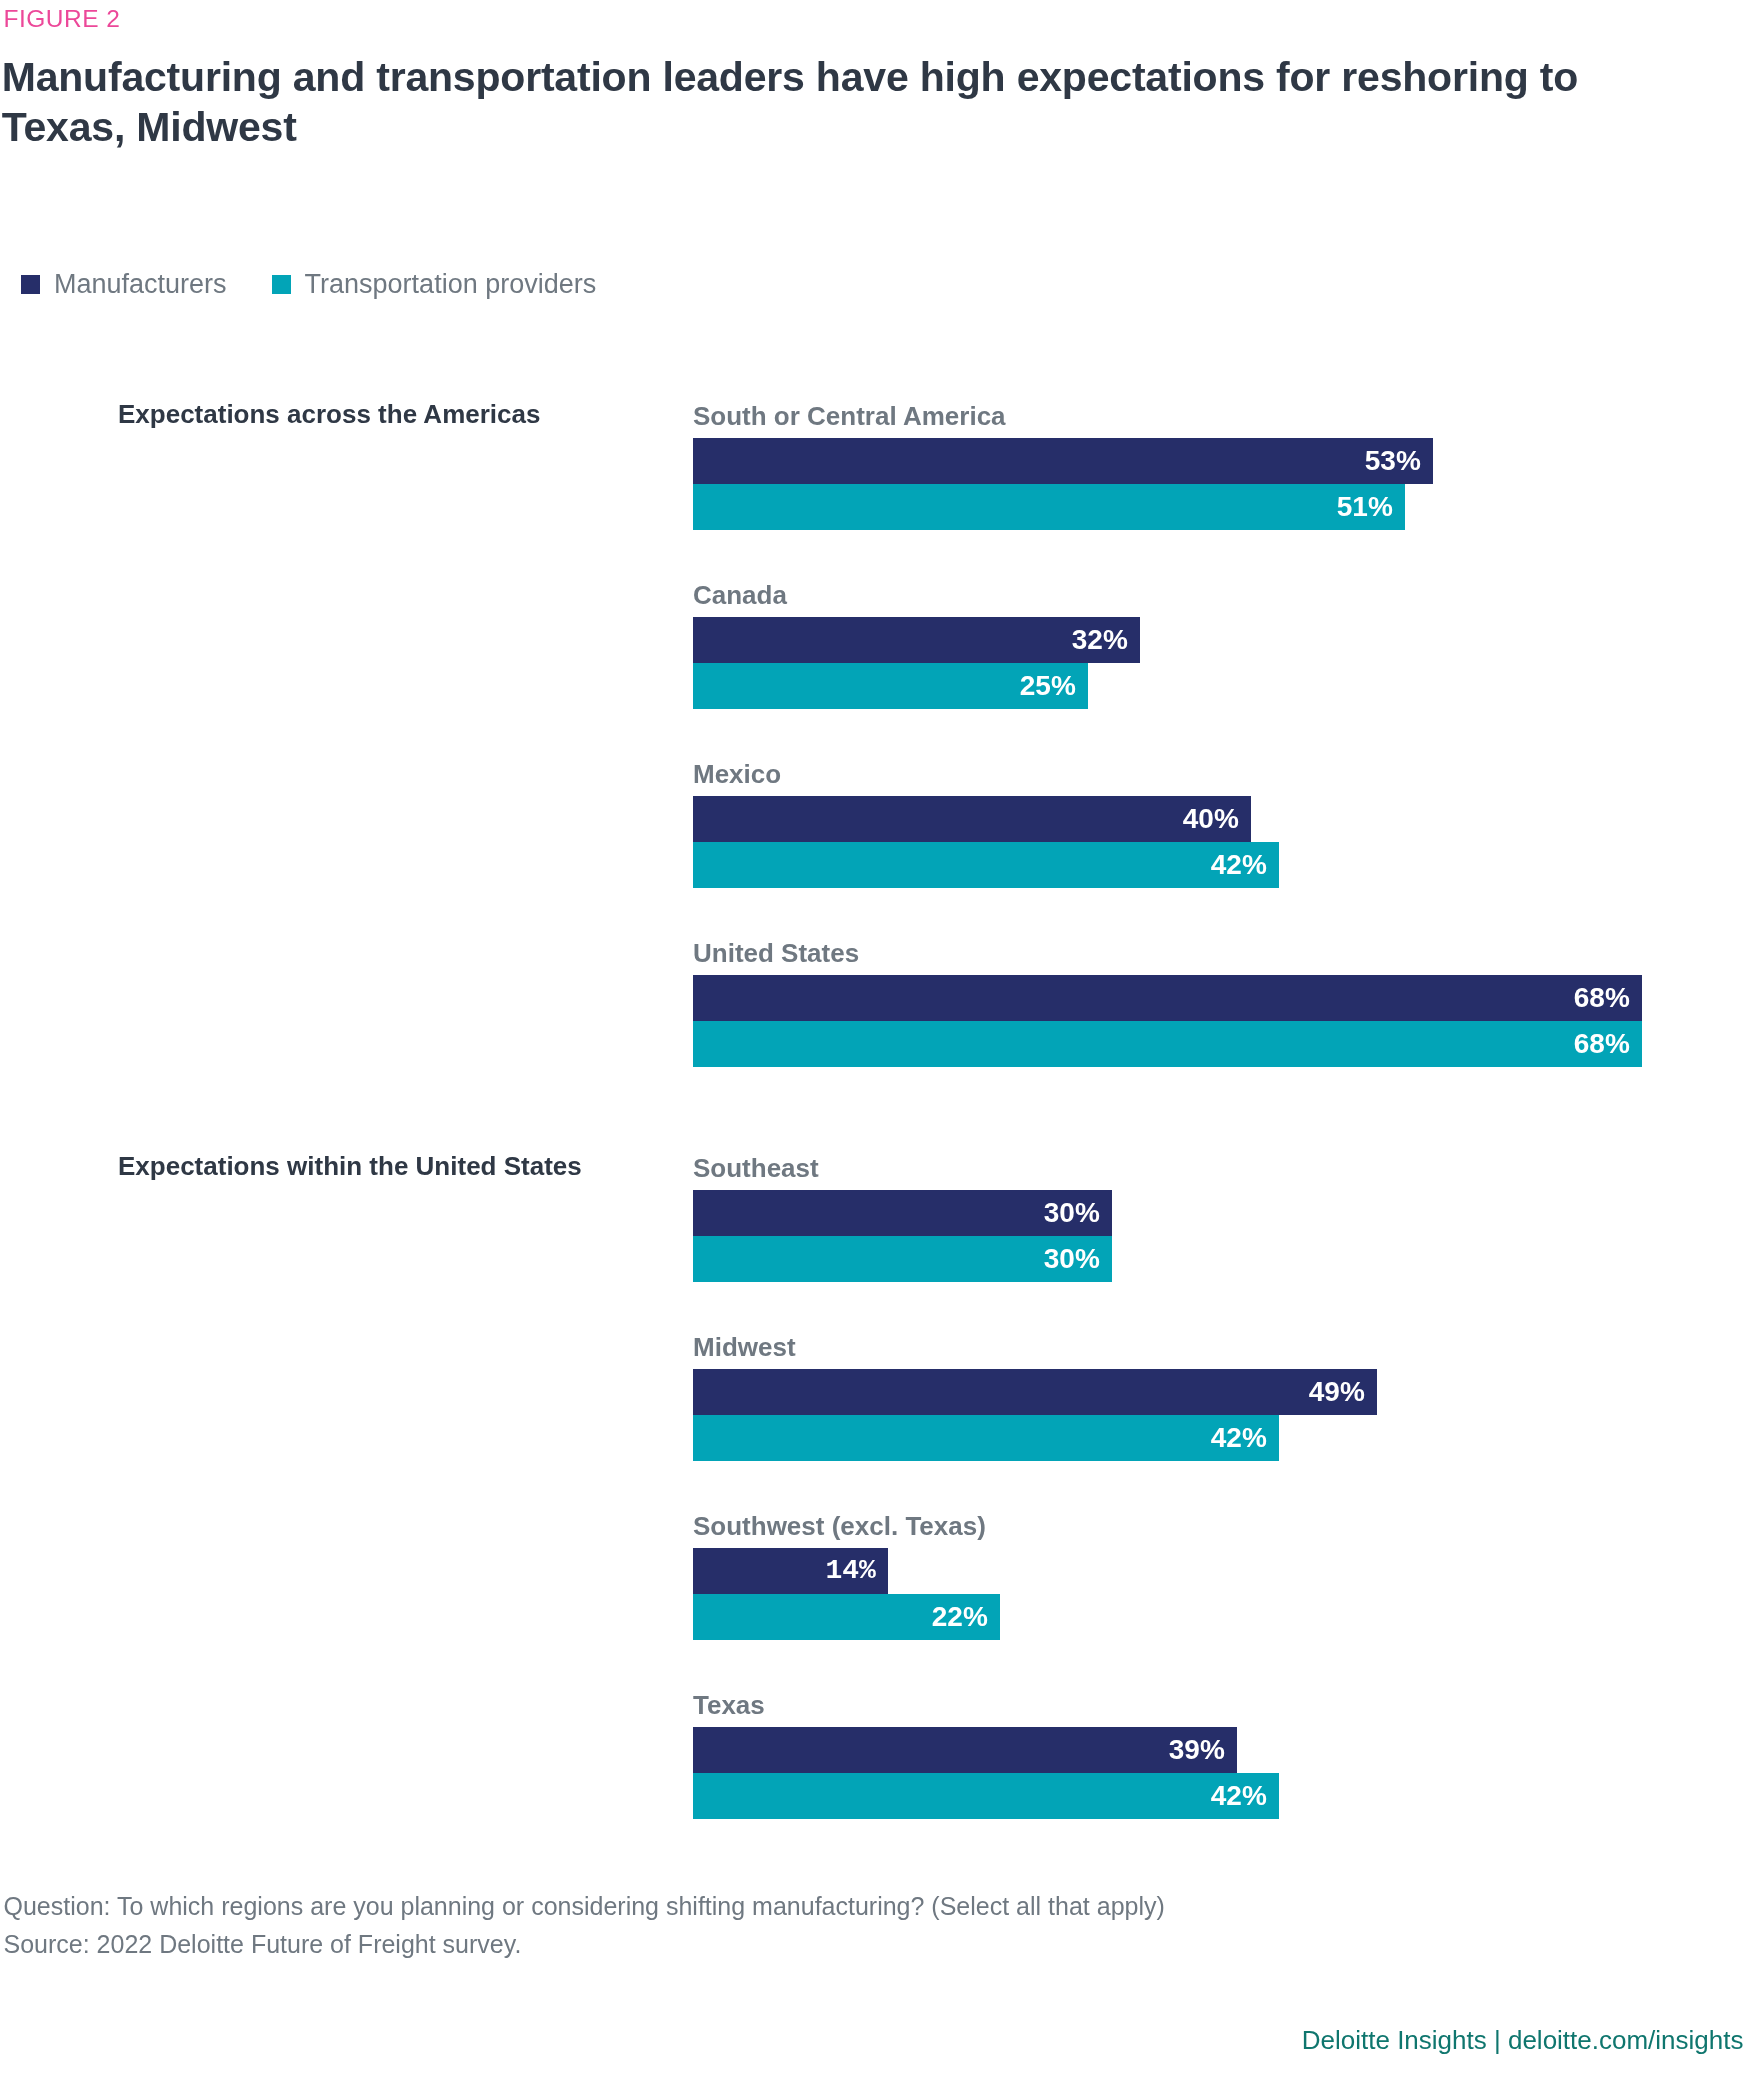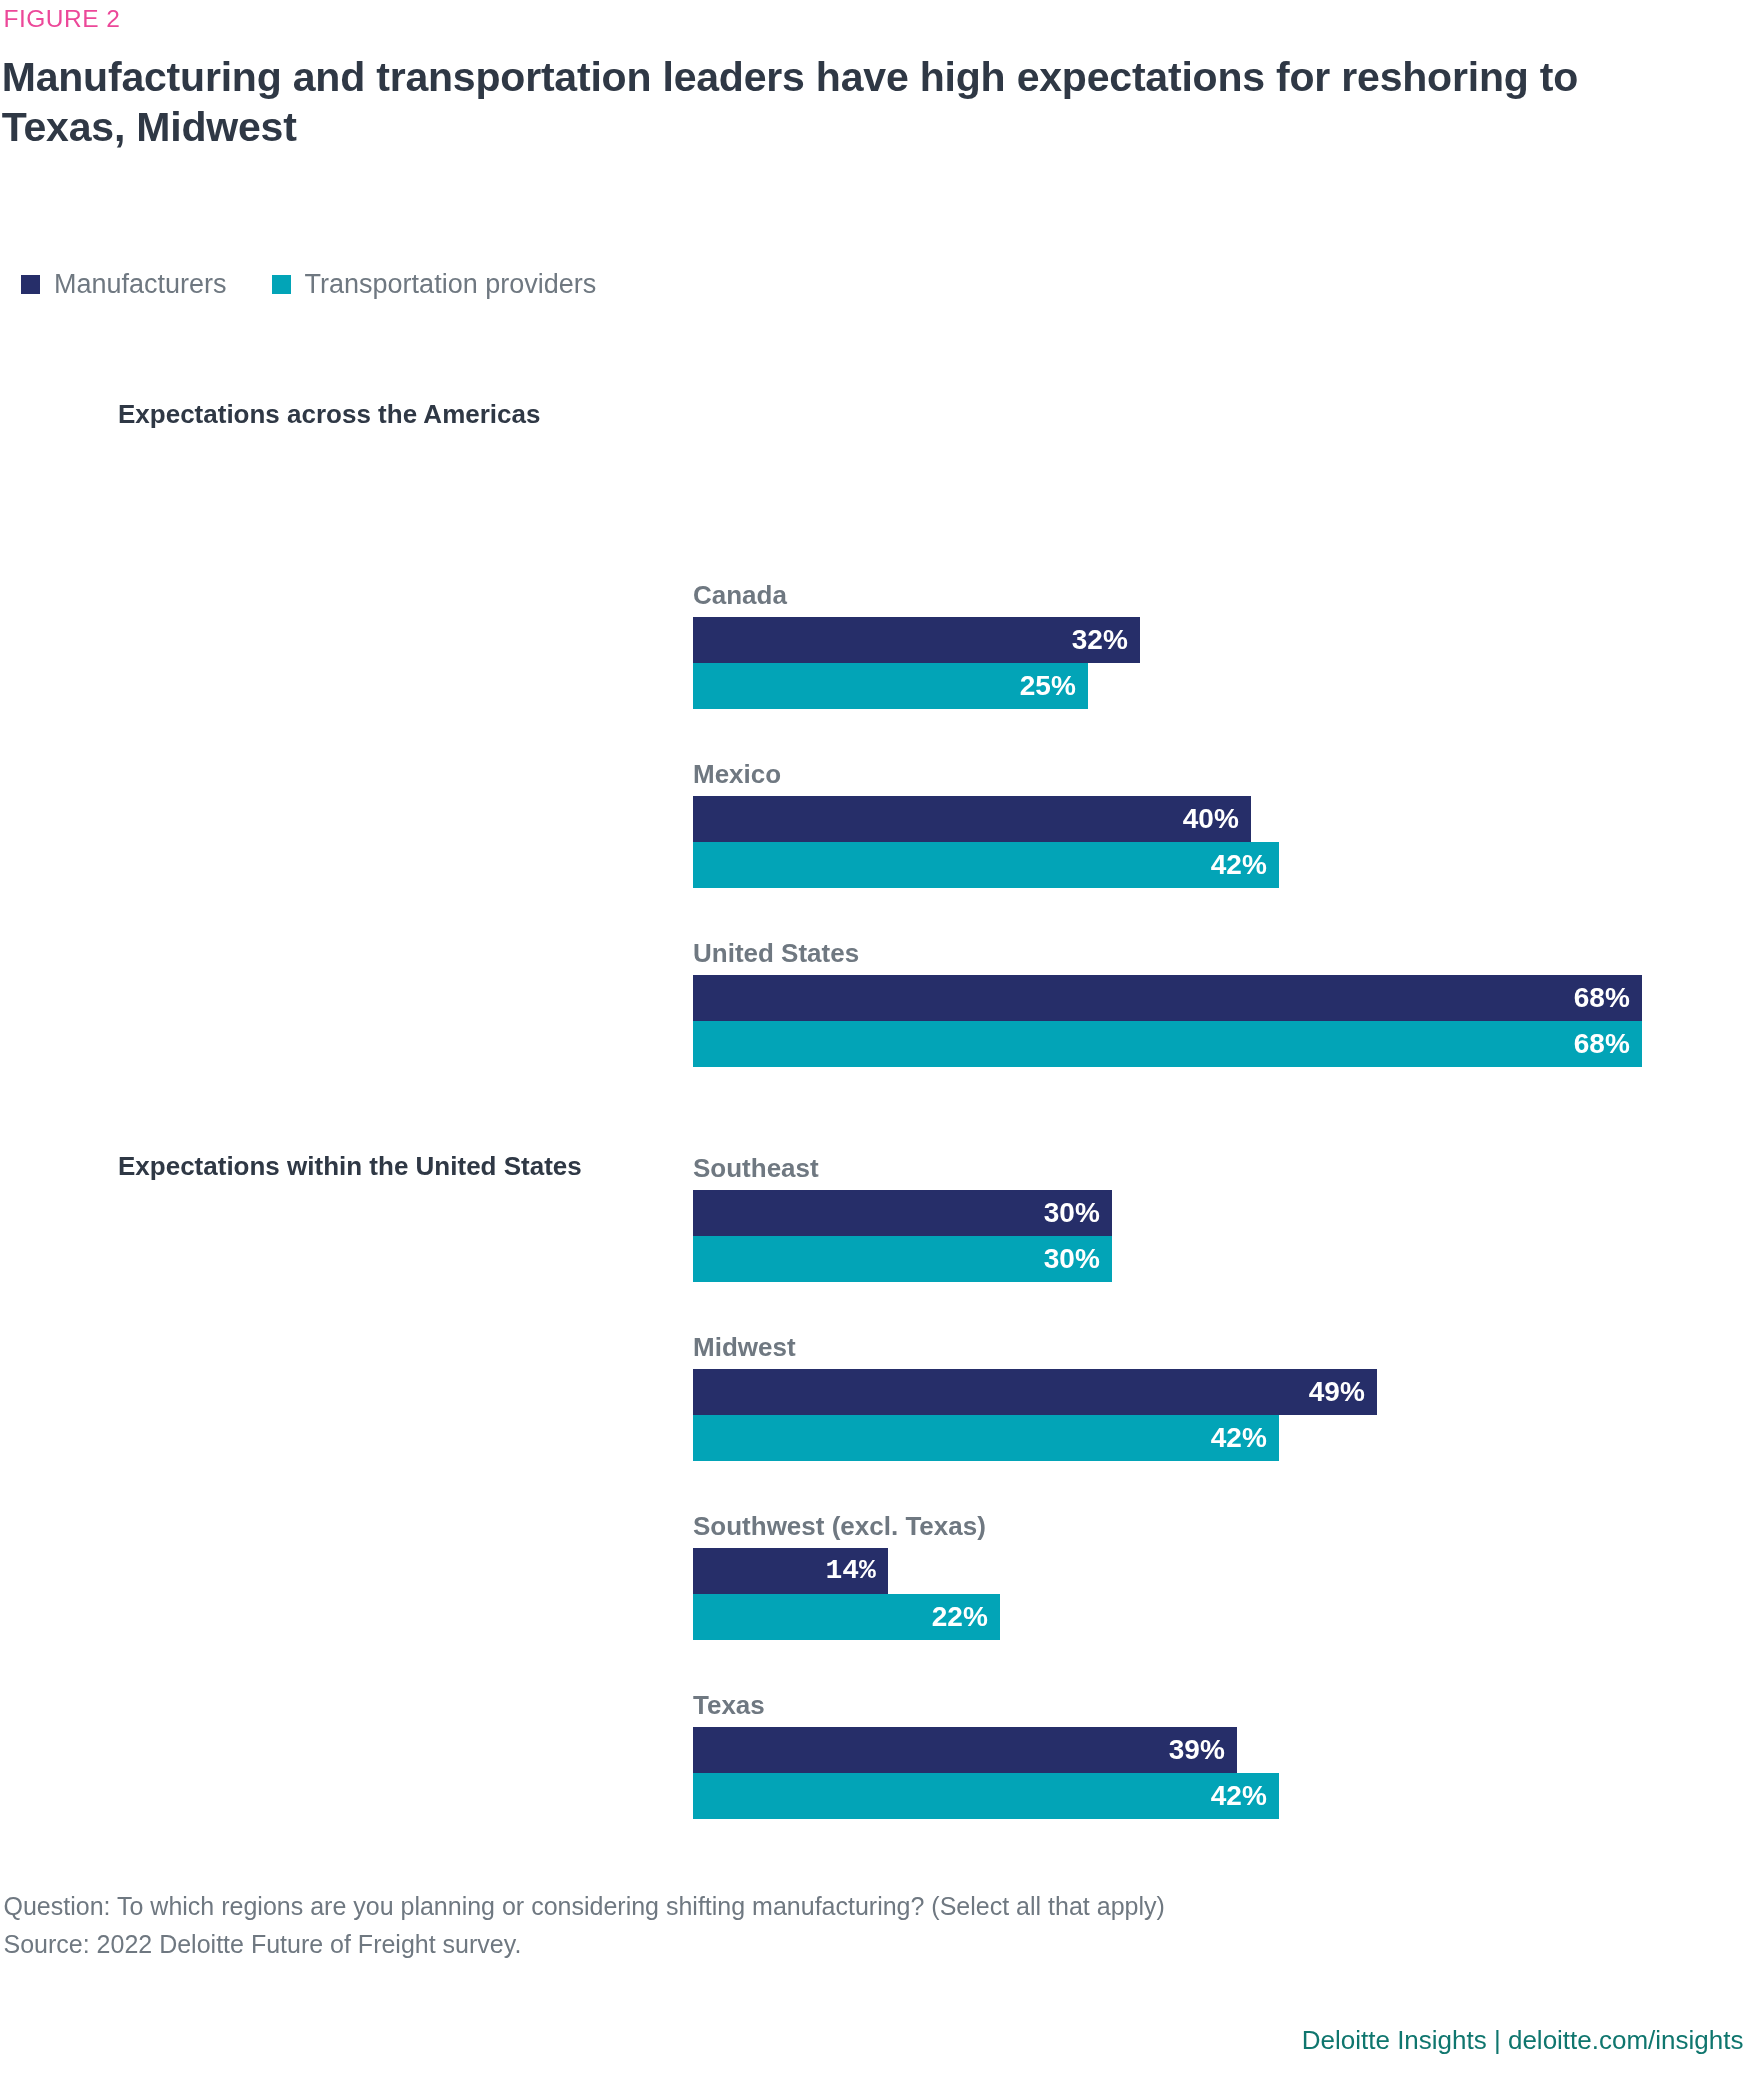--- a/index.html
+++ b/index.html
@@ -160,20 +160,33 @@
       <span class="legend-label">Manufacturers</span>
     </div>
     <div class="legend-item">
       <span class="legend-swatch" style="background: rgb(2, 164, 183);"></span>
       <span class="legend-label">Transportation providers</span>
     </div>
   </div>
 
   <div class="chart" id="chart-area">
       <div class="section-label" style="top: 391px;">Expectations across the Americas</div>
+      <div class="group" style="top: 395px;">
+        <div class="group-label">South or Central America</div>
+        <div class="bar-row">
+          <div class="bar" style="width: 740px; background: rgb(38, 46, 105);">
+            <span class="bar-value">53%</span>
+          </div>
+        </div>
+        <div class="bar-row">
+          <div class="bar" style="width: 712px; background: rgb(2, 164, 183);">
+            <span class="bar-value">51%</span>
+          </div>
+        </div>
+      </div>
       <div class="group" style="top: 574px;">
         <div class="group-label">Canada</div>
         <div class="bar-row">
           <div class="bar" style="width: 447px; background: rgb(38, 46, 105);">
             <span class="bar-value">32%</span>
           </div>
         </div>
         <div class="bar-row">
           <div class="bar" style="width: 395px; background: rgb(2, 164, 183);">
             <span class="bar-value">25%</span>

